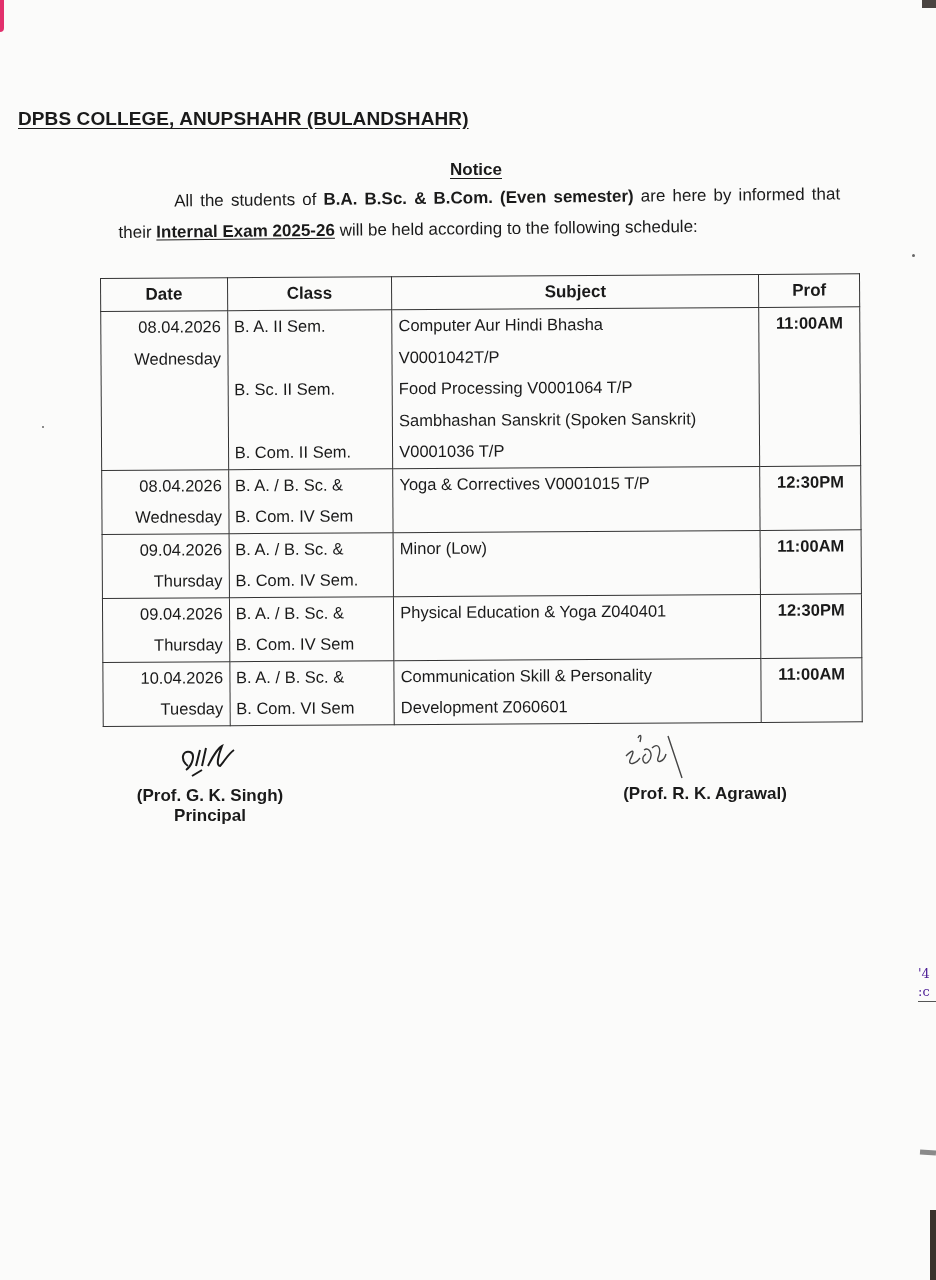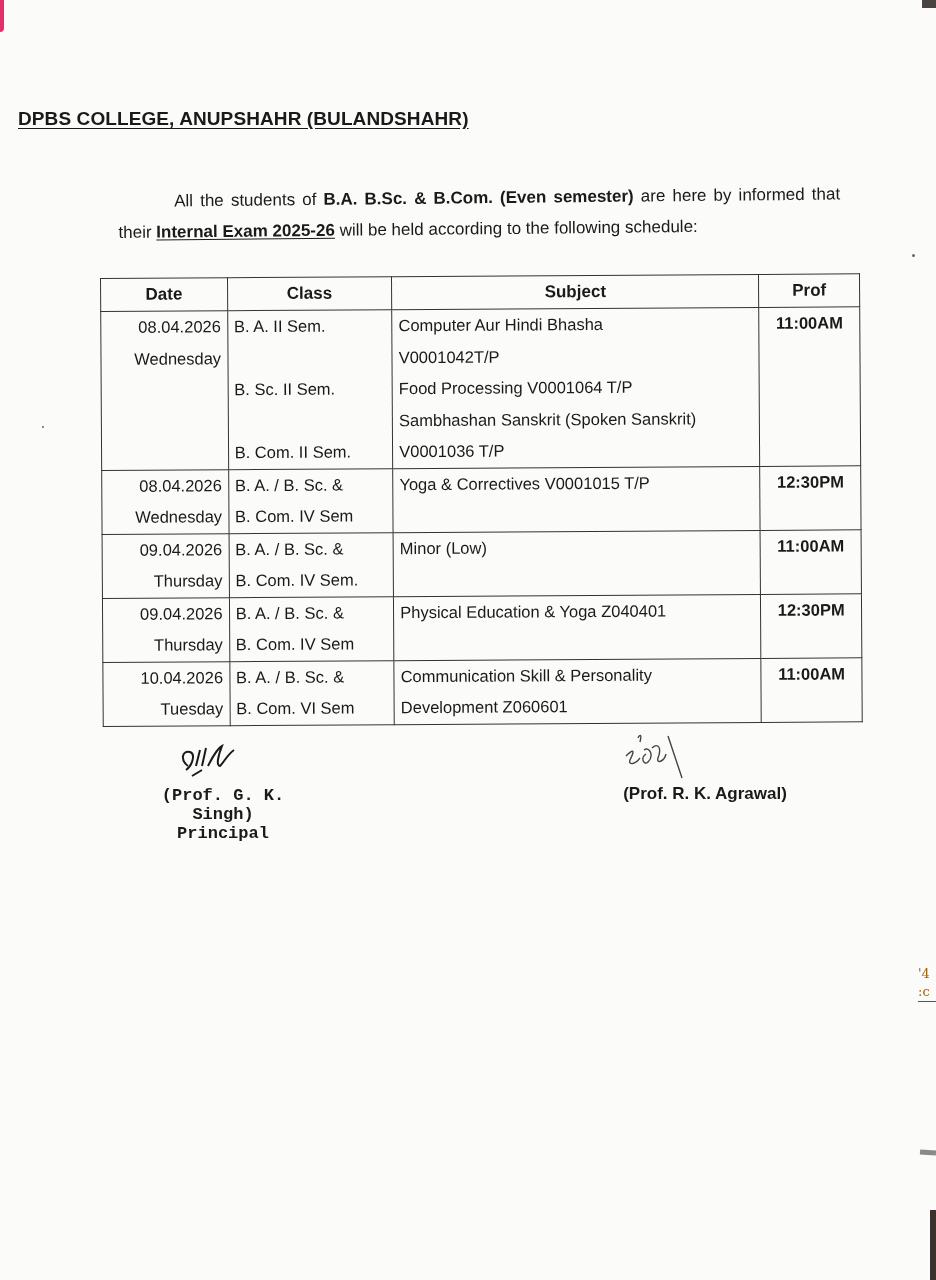--- a/index.html
+++ b/index.html
@@ -40,21 +40,21 @@
       width: 16px; height: 5px;
       background: #8a8a8a;
       transform: rotate(4deg);
     }
     .margin-scribble {
       position: absolute;
       right: 0; top: 965px;
       width: 18px;
       font-family: "DejaVu Serif", serif;
       font-size: 13px;
-      color: #a16207;
+      color: #4c1d95;
       line-height: 18px;
       border-bottom: 1px solid #555;
     }
     .dot {
       position: absolute;
       width: 3px; height: 3px;
       border-radius: 50%;
       background: #666;
     }
 
@@ -139,21 +139,21 @@
     }
     td.col-date .line { text-align: right; }
     td.col-time .line { text-align: center; }
 
     .sig {
       position: absolute;
       font-size: 17px;
       font-weight: bold;
       text-align: center;
     }
-    .sig-left { left: 128px; top: 786px; width: 190px; font-family: Liberation Mono, monospace; }
+    .sig-left { left: 115px; top: 786px; width: 190px; }
     .sig-left .role { display: block; }
     .sig-right { left: 600px; top: 784px; width: 210px; }
     .signature-scrawl {
       position: absolute;
     }
   </style>
 </head>
 <body>
 
 <div class="page">
@@ -163,20 +163,23 @@
   <div class="right-edge-mark"></div>
   <div class="right-edge-dark"></div>
   <div class="margin-scribble">'4 :c</div>
   <div class="dot" style="left:912px;top:254px"></div>
   <div class="dot" style="left:42px;top:426px;width:2px;height:2px"></div>
 
   <div class="college-title">
     <span>DPBS COLLEGE, ANUPSHAHR (BULANDSHAHR)</span>
   </div>
 
+  <div class="notice-heading">
+    <span>Notice</span>
+  </div>
 
   <div class="intro">
     <span class="first-line"></span><span>All the students of </span><b>B.A. B.Sc. &amp; B.Com. (Even semester)</b><span> are here by informed that their </span><b><u>Internal Exam 2025-26</u></b><span> will be held according to the following schedule:</span>
   </div>
 
   <table class="schedule">
     <thead>
       <tr>
         <th class="col-date">Date</th>
         <th class="col-class">Class</th>

